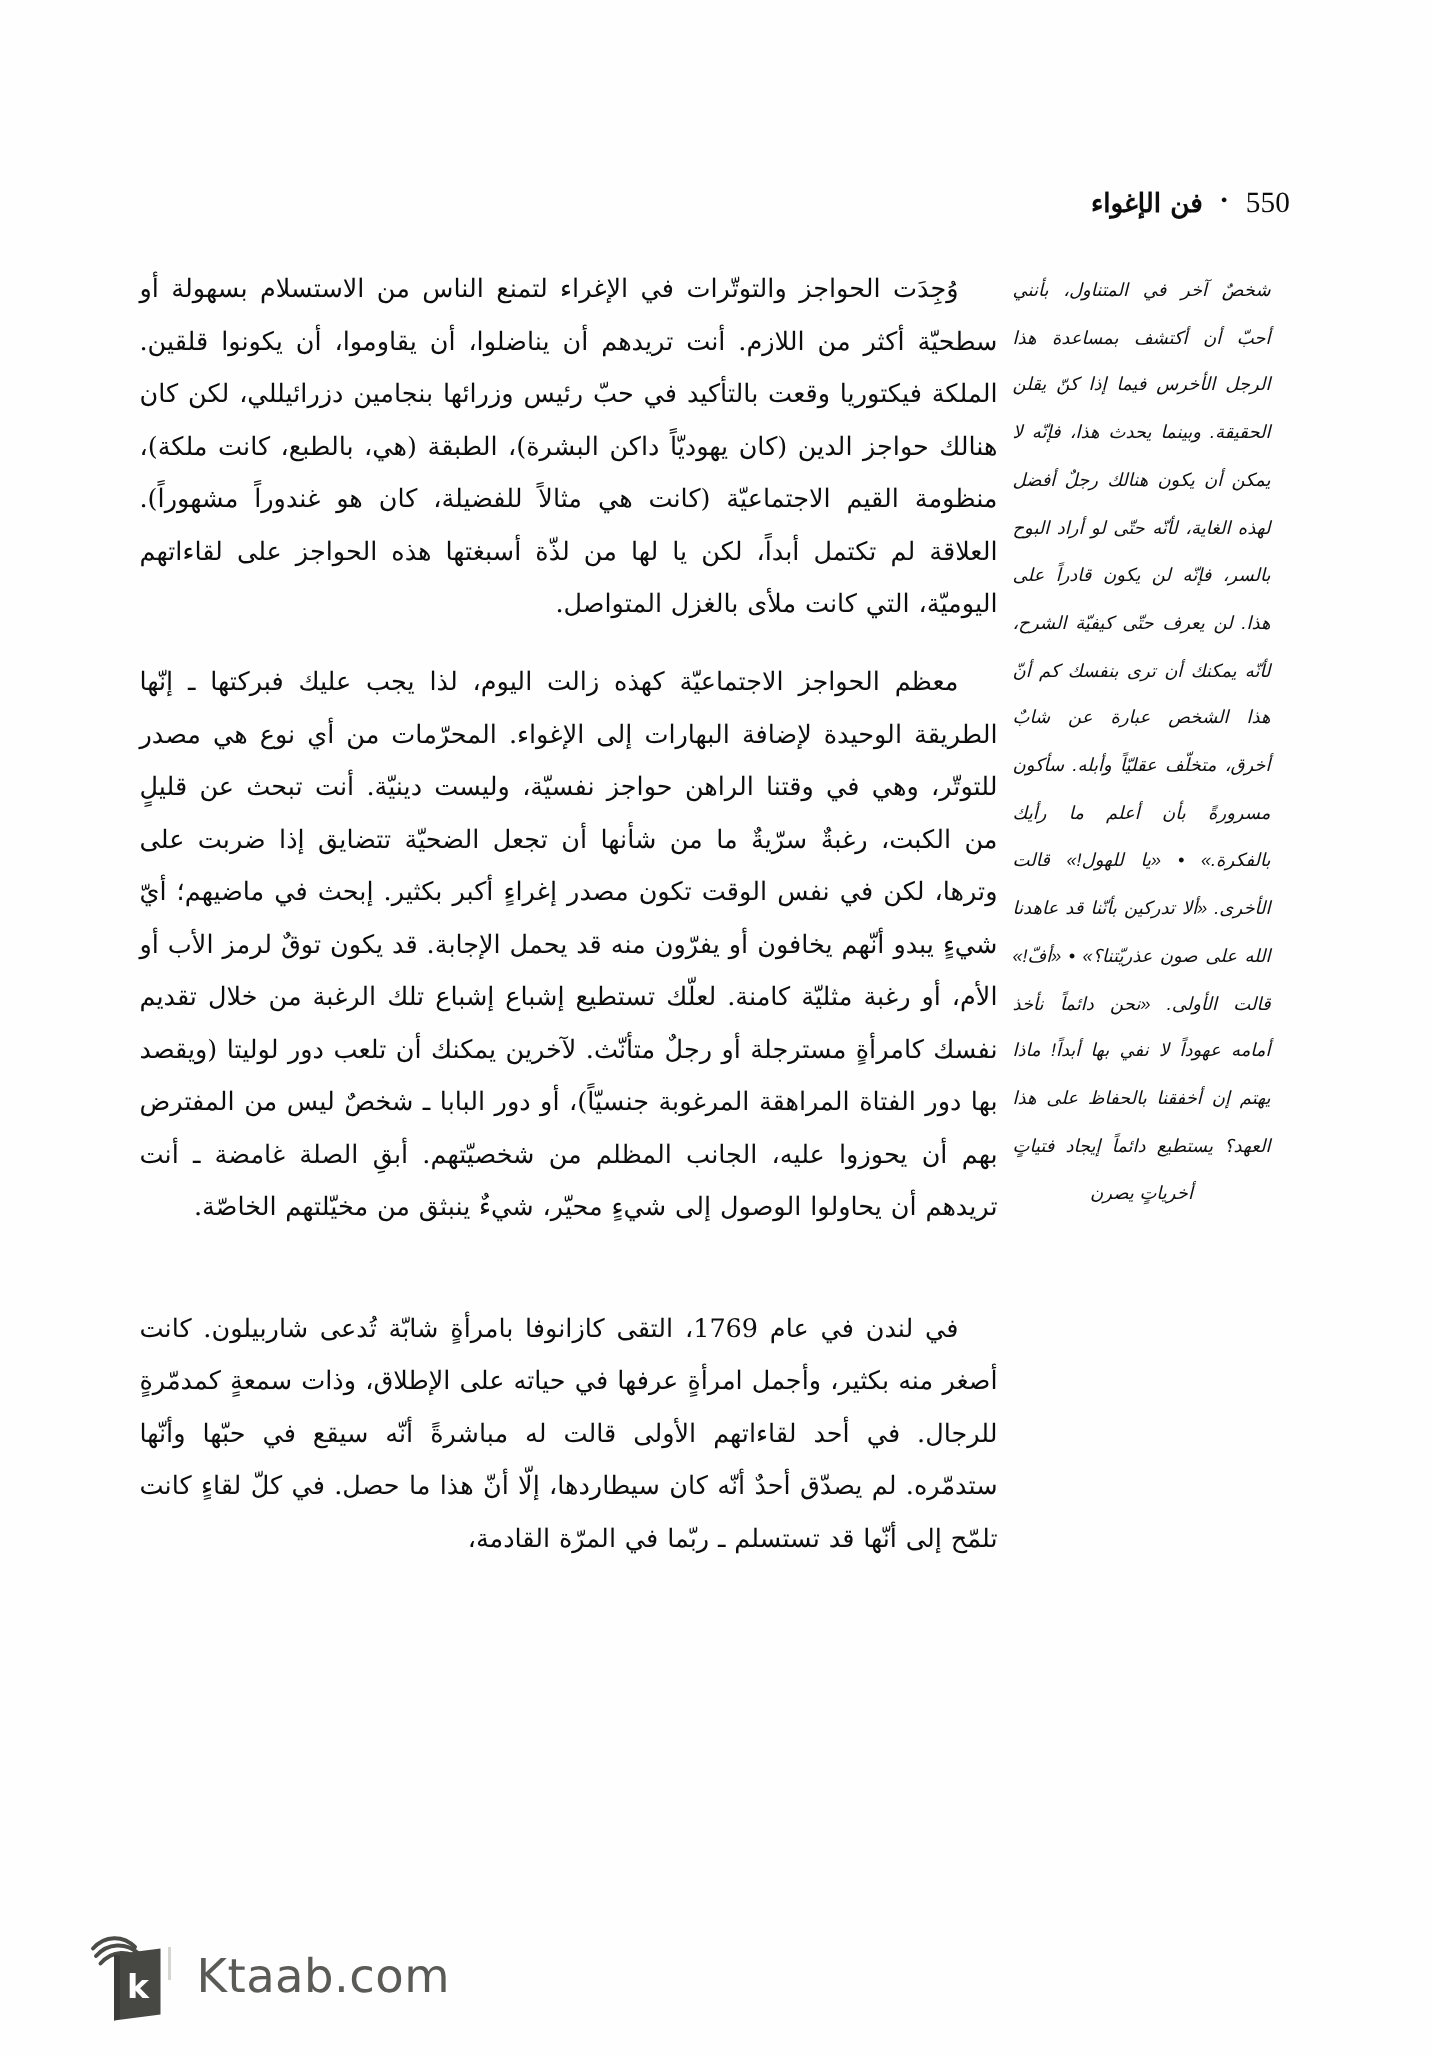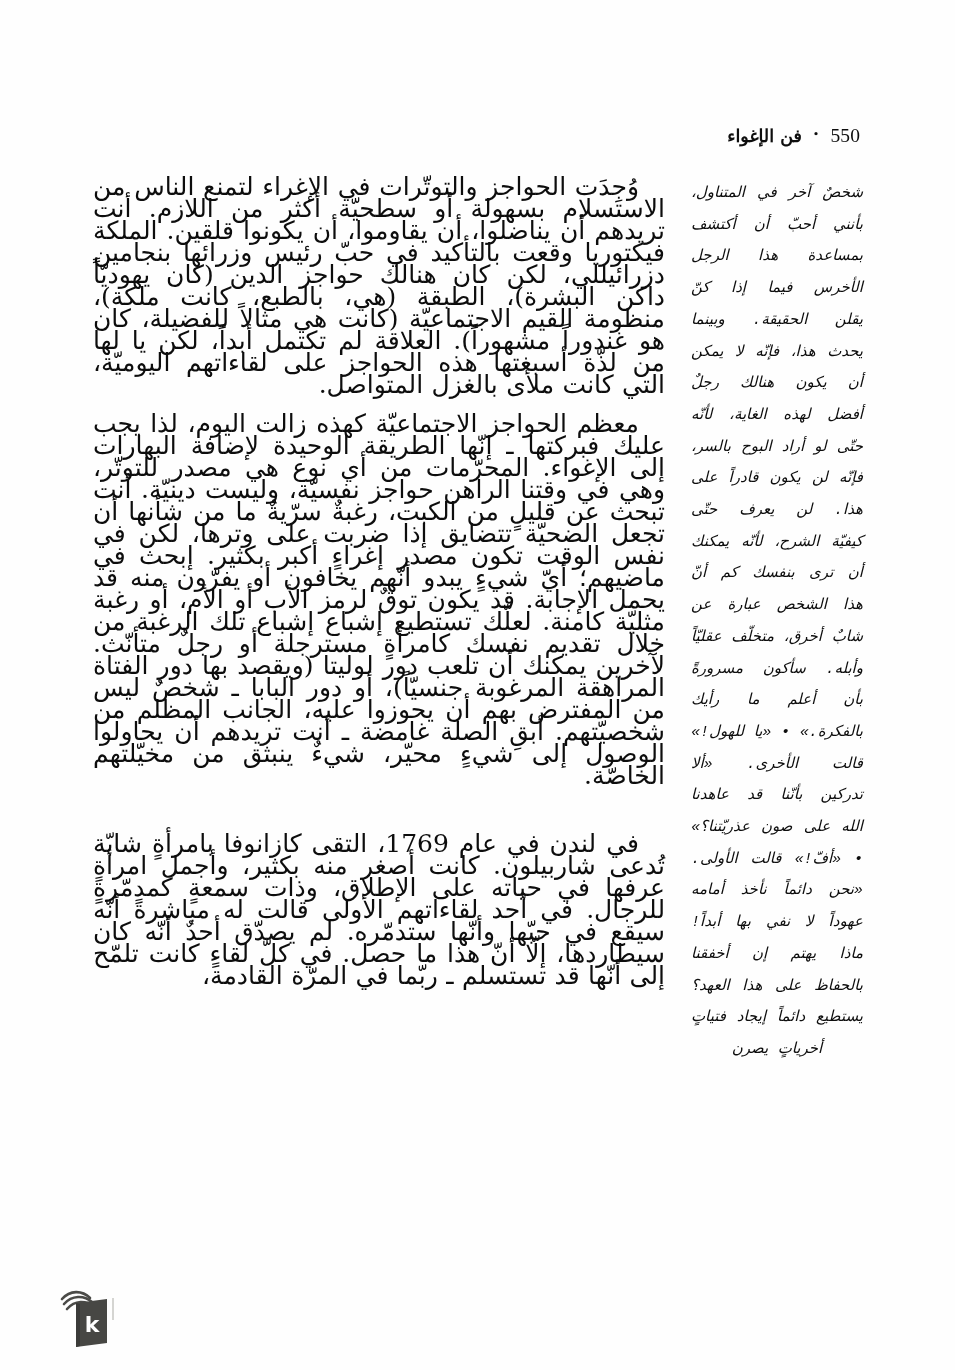--- a/index.html
+++ b/index.html
@@ -69,43 +69,43 @@
 
   
   .body-col {
     position: absolute;
     top: 0;
     right: 198px;
     width: 572px;
     direction: rtl;
     text-align: justify;
     text-align-last: right;
-    font-size: 25px;
-    line-height: 22px;
+    font-size: 17px;
+    line-height: 35px;
     word-spacing: 0.5px;
   }
   .body-col p {
     margin: 0 0 17px 0;
     text-indent: 26px;
     hyphens: none;
   }
   .body-col p:last-child { margin-bottom: 0; margin-top: 46px; }
 
   
   .margin-col {
     position: absolute;
     top: 2px;
-    right: 0;
+    right: 16px;
     width: 172px;
     direction: rtl;
     text-align: justify;
     text-align-last: center;
-    font-family: Liberation Mono, monospace;
+    font-family: Liberation Sans, sans-serif;
     font-style: italic;
-    font-size: 15px;
+    font-size: 12px;
     line-height: 31.7px;
     word-spacing: 0.4px;
     letter-spacing: -0.1px;
   }
   .margin-col p {
     margin: 0;
   }
 
   
   .watermark {
@@ -174,15 +174,16 @@
         <path d="M4 16 C12 7, 24 7, 32 14" fill="none" stroke="#4b4b48" stroke-width="2.6" stroke-linecap="round"></path>
         <path d="M7 21 C15 12, 26 12, 34 19" fill="none" stroke="#4b4b48" stroke-width="2.6" stroke-linecap="round"></path>
 
         <path d="M16 15 L47 11 L47 55 L16 59 Z" fill="#474744"></path>
 
         <path d="M16 15 L20 16 L20 58 L16 59 Z" fill="#3b3b39"></path>
 
         <text x="32" y="44" text-anchor="middle" font-family="'DejaVu Sans','Liberation Sans',sans-serif" font-size="22" font-weight="700" fill="#ffffff">k</text>
       </svg>
     </span>
+    <span class="wm-text">Ktaab.com</span>
   </div>
 
 </div>
 
 </body></html>

